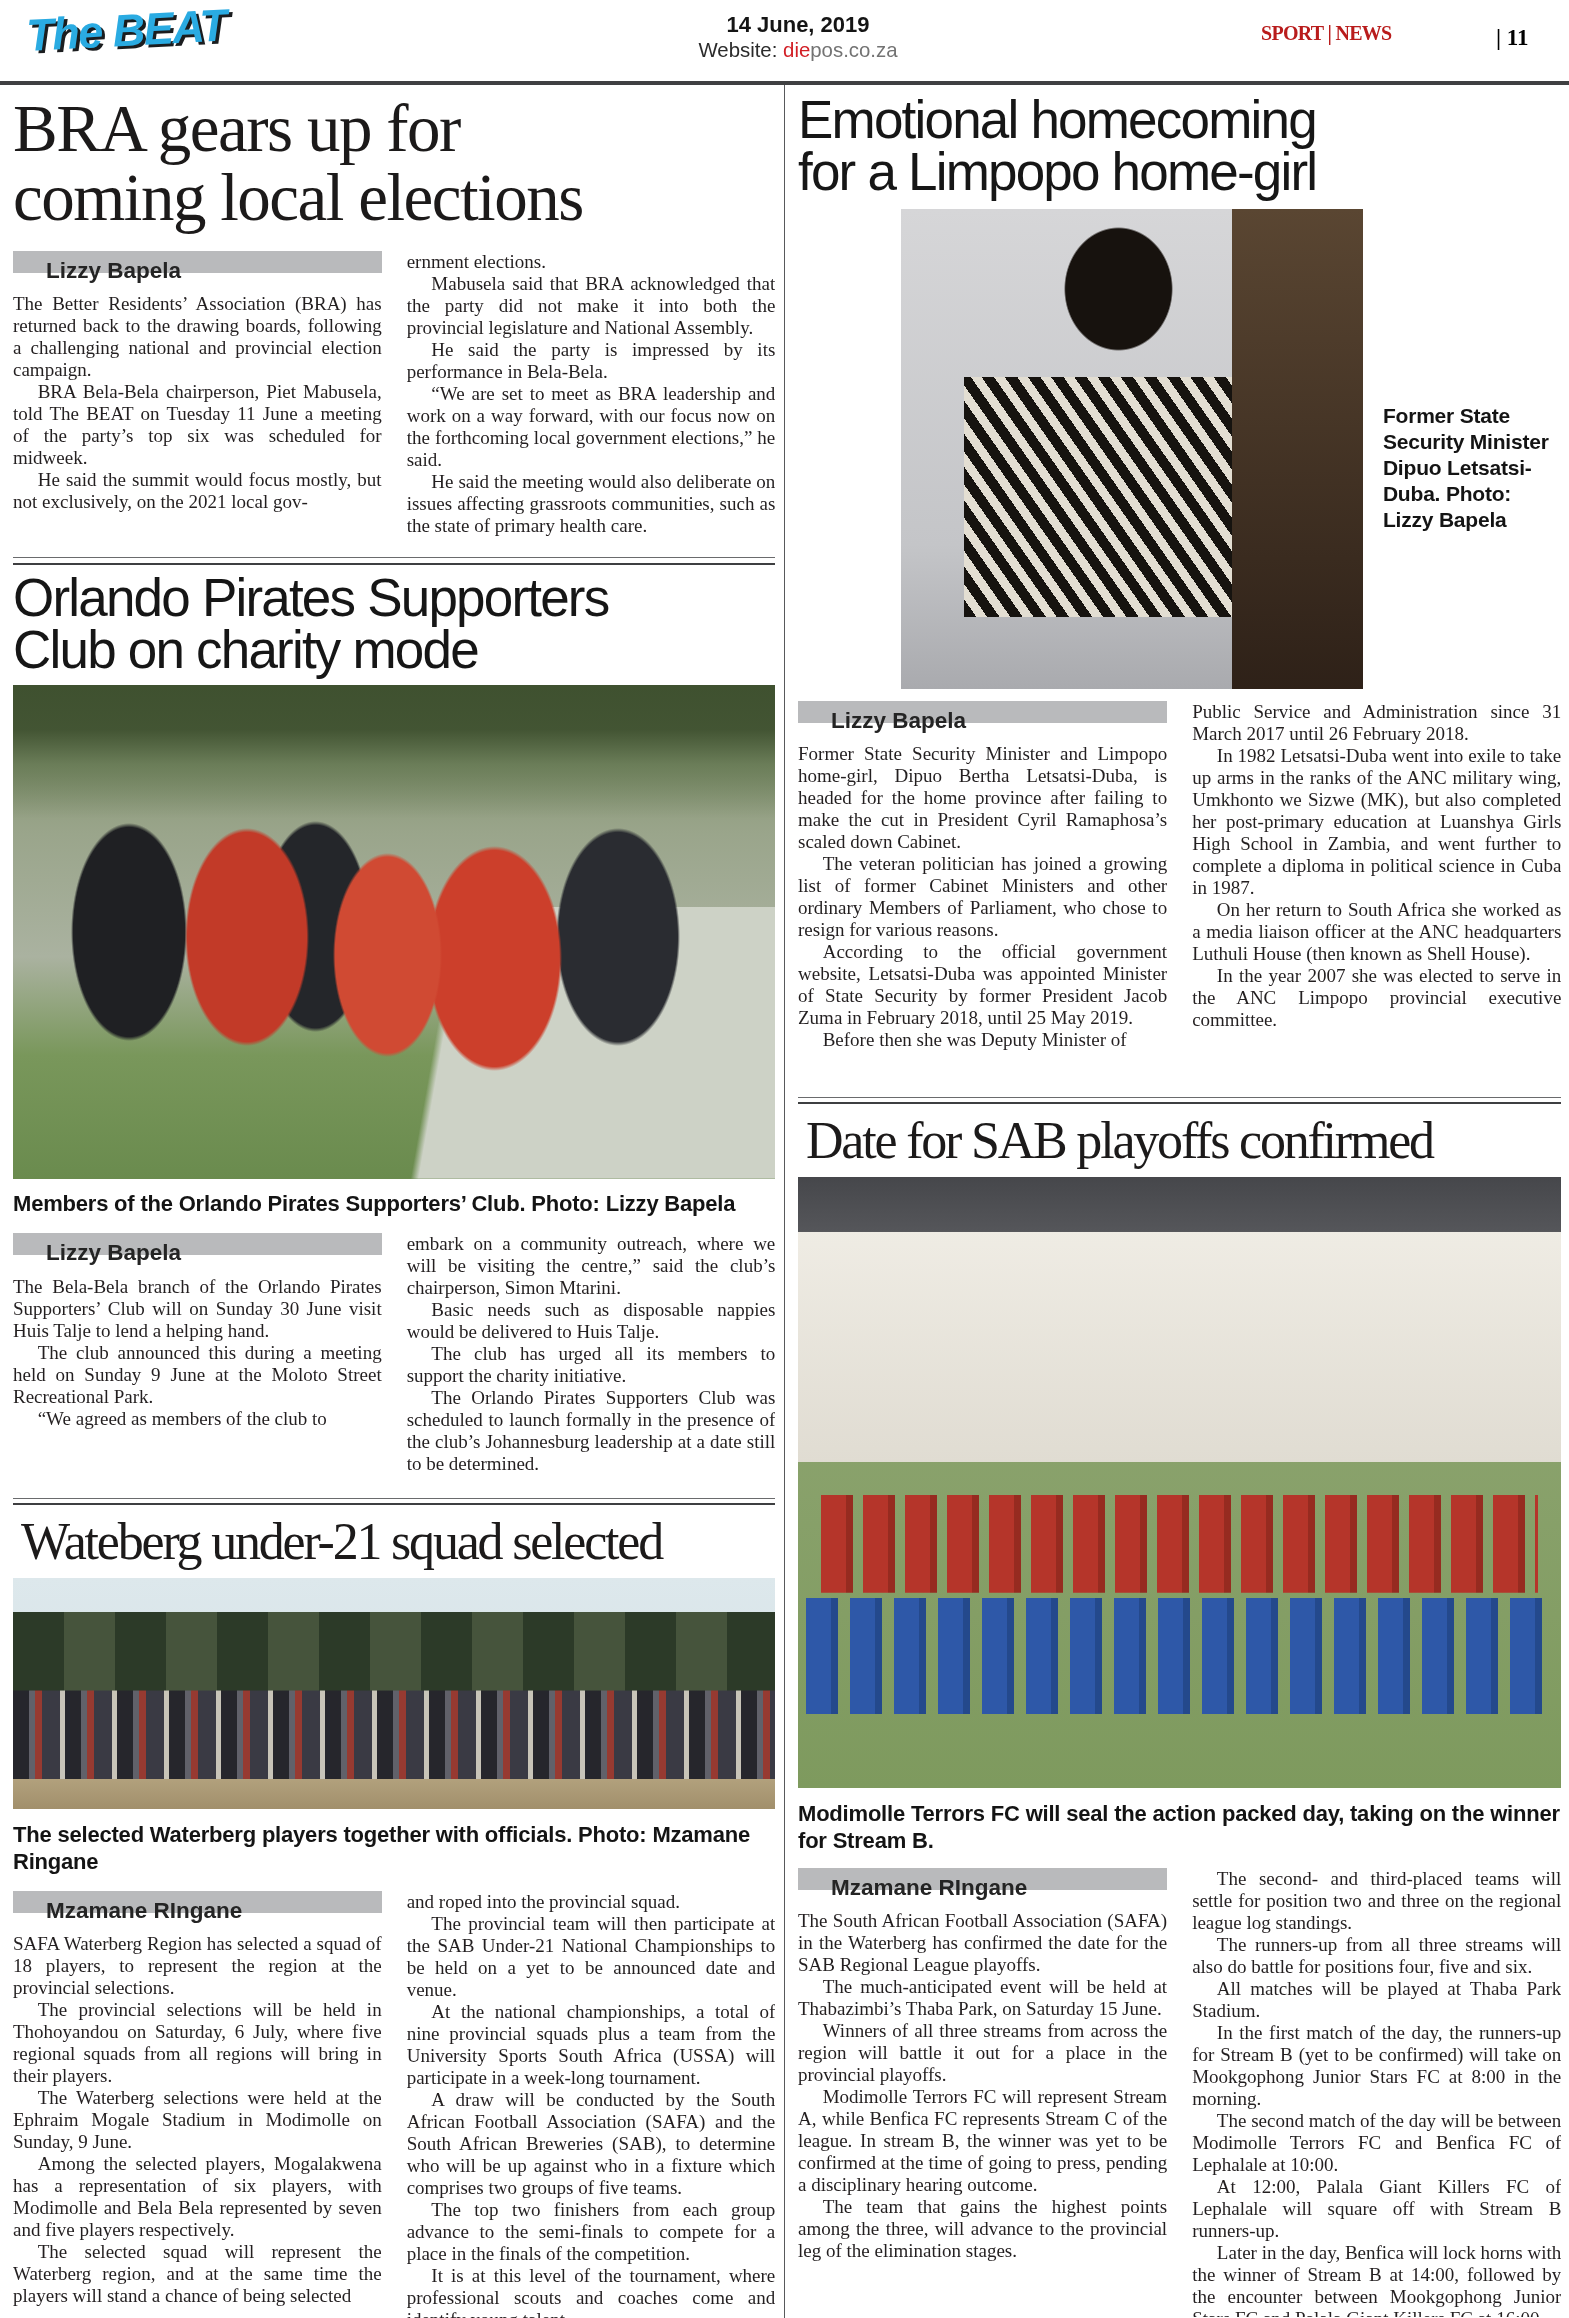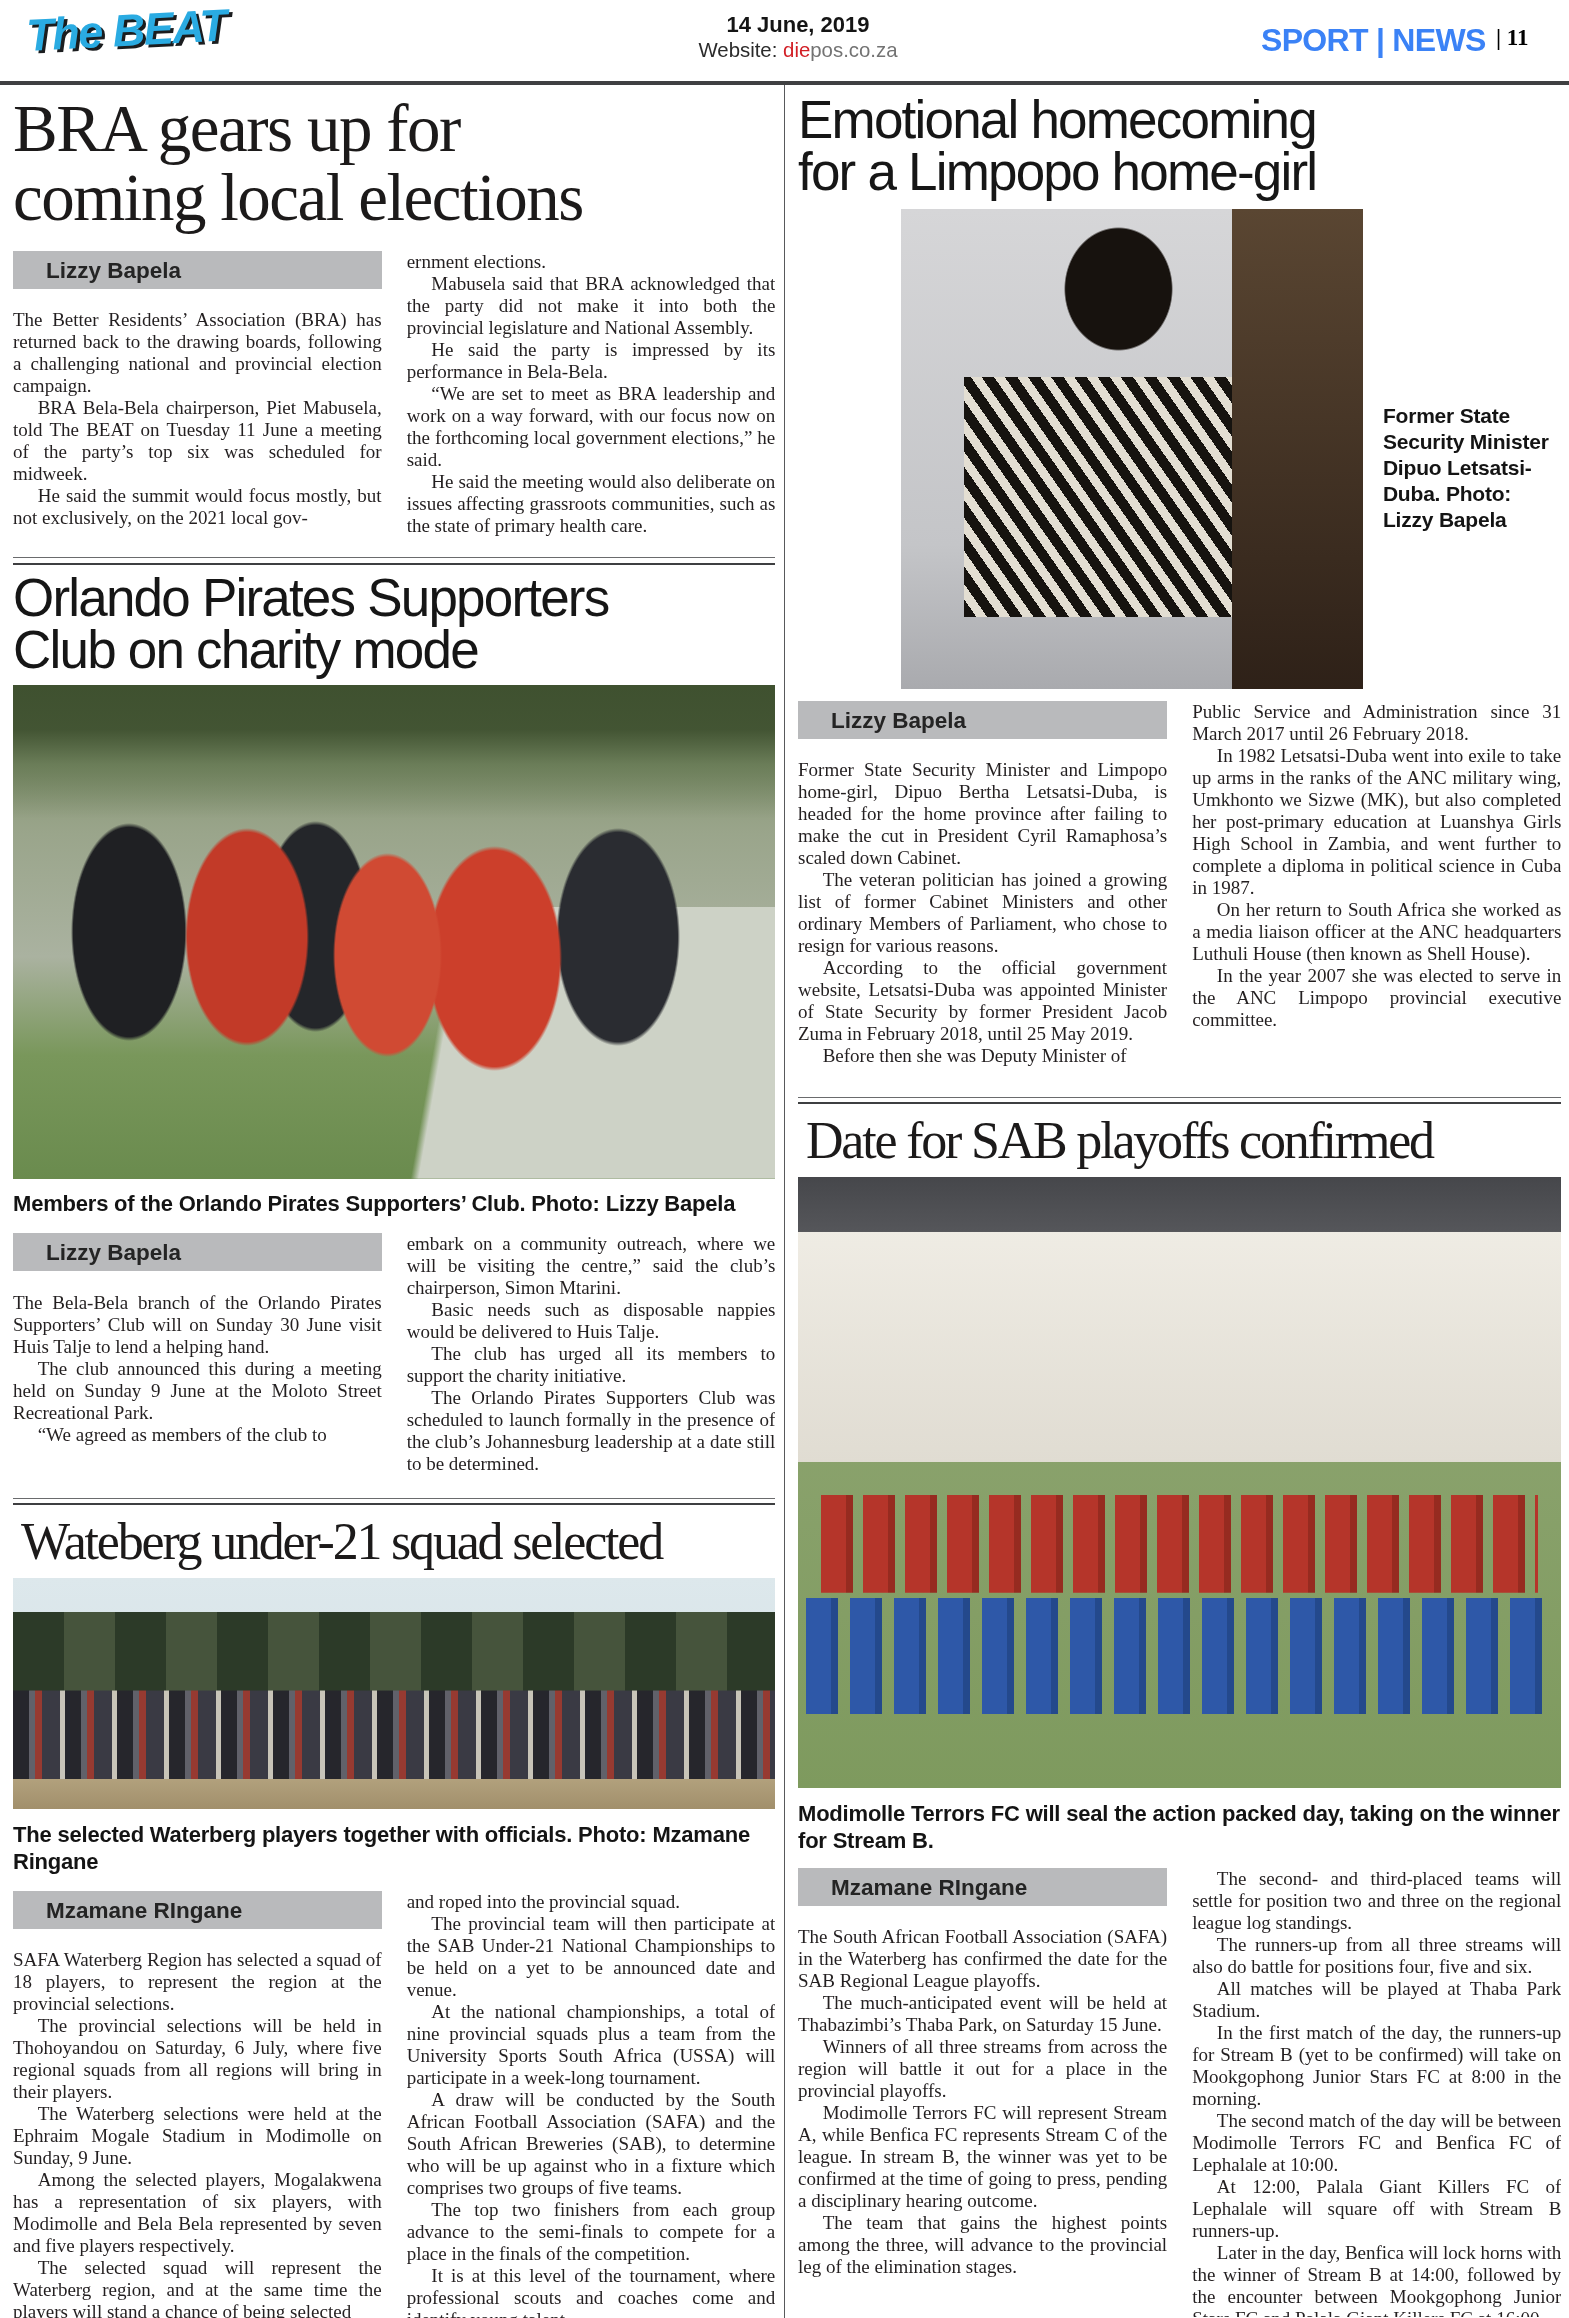--- a/index.html
+++ b/index.html
@@ -16,22 +16,22 @@
     font-size:45px; letter-spacing:-1.5px; color:#2aabe2;
     text-shadow:2.9px 2.9px 0 #1b1d1f; transform:rotate(-3deg); transform-origin:left top;
   }
   .issue { position:absolute; left:671px; top:11.6px; width:254px; text-align:center;
            font-family:"Liberation Sans", sans-serif; }
   .issue-date { font-weight:bold; font-size:22px; color:#151515; }
   .website-line { font-size:20.4px; color:#2b2b2b; margin-top:1.5px; }
   .website-line .red  { color:#d21f26; }
   .website-line .cyan { color:#737373; }
   .section { position:absolute; left:1261px; top:22px;
-             font-family:Liberation Sans, sans-serif; font-weight:bold;
-             font-size:32px; letter-spacing:-0.7px; color:#3b82f6; }
+             font-family:Liberation Serif, serif; font-weight:bold;
+             font-size:20px; letter-spacing:-0.7px; color:#b91c1c; }
   .pageno  { position:absolute; left:1496px; top:25px;
              font-family:Liberation Serif, serif; font-weight:bold;
              font-size:23px; color:#000000; }
   
   .main { display:grid; grid-template-columns:785px 785px; }
   .half { box-sizing:border-box; padding-top:8.7px; }
   .half.left  { padding-left:13px; padding-right:8.7px; border-right:1.5px solid #58595b; }
   .half.right { padding-left:13px; padding-right:8.7px; }
   
   .h-serif-xl { font-family:"Liberation Serif", serif; font-weight:400;
@@ -40,21 +40,21 @@
   .h-serif-l  { font-family:"Liberation Serif", serif; font-weight:400;
                 font-size:52px; line-height:57px; letter-spacing:-2.2px;
                 margin:8px; white-space:pre-line; color:#1c1a1a; }
   .h-sans     { font-family:"Liberation Sans", sans-serif; font-weight:400;
                 font-size:53px; line-height:52px; letter-spacing:-1.8px;
                 margin:0; white-space:pre-line; color:#161616; }
   
   .drule { height:4.4px; border-top:1.5px solid #6a6b6d; border-bottom:2.9px solid #3e3f41;
            margin:8.7px 0 7.3px 0; }
   
-  .byline { background:#b9babc; height:38px; line-height:39px; padding-left:33px;
+  .byline { background:#b9babc; height:22px; line-height:39px; padding-left:33px;
             font-family:"Liberation Sans", sans-serif; font-weight:bold;
             font-size:22.5px; color:#242424; margin:0 0 20.4px 0; }
   .caption { font-family:"Liberation Sans", sans-serif; font-weight:bold;
              font-size:22px; line-height:27px; letter-spacing:-0.2px;
              color:#141414; margin:11.6px 0 4.4px 0; }
   
   .cols { display:flex; gap:25px; overflow:hidden; }
   .col  { flex:1 1 0; min-width:0; }
   .textcol p { font-size:19px; line-height:22px; text-align:justify;
                margin:0; text-indent:1.3em; }

